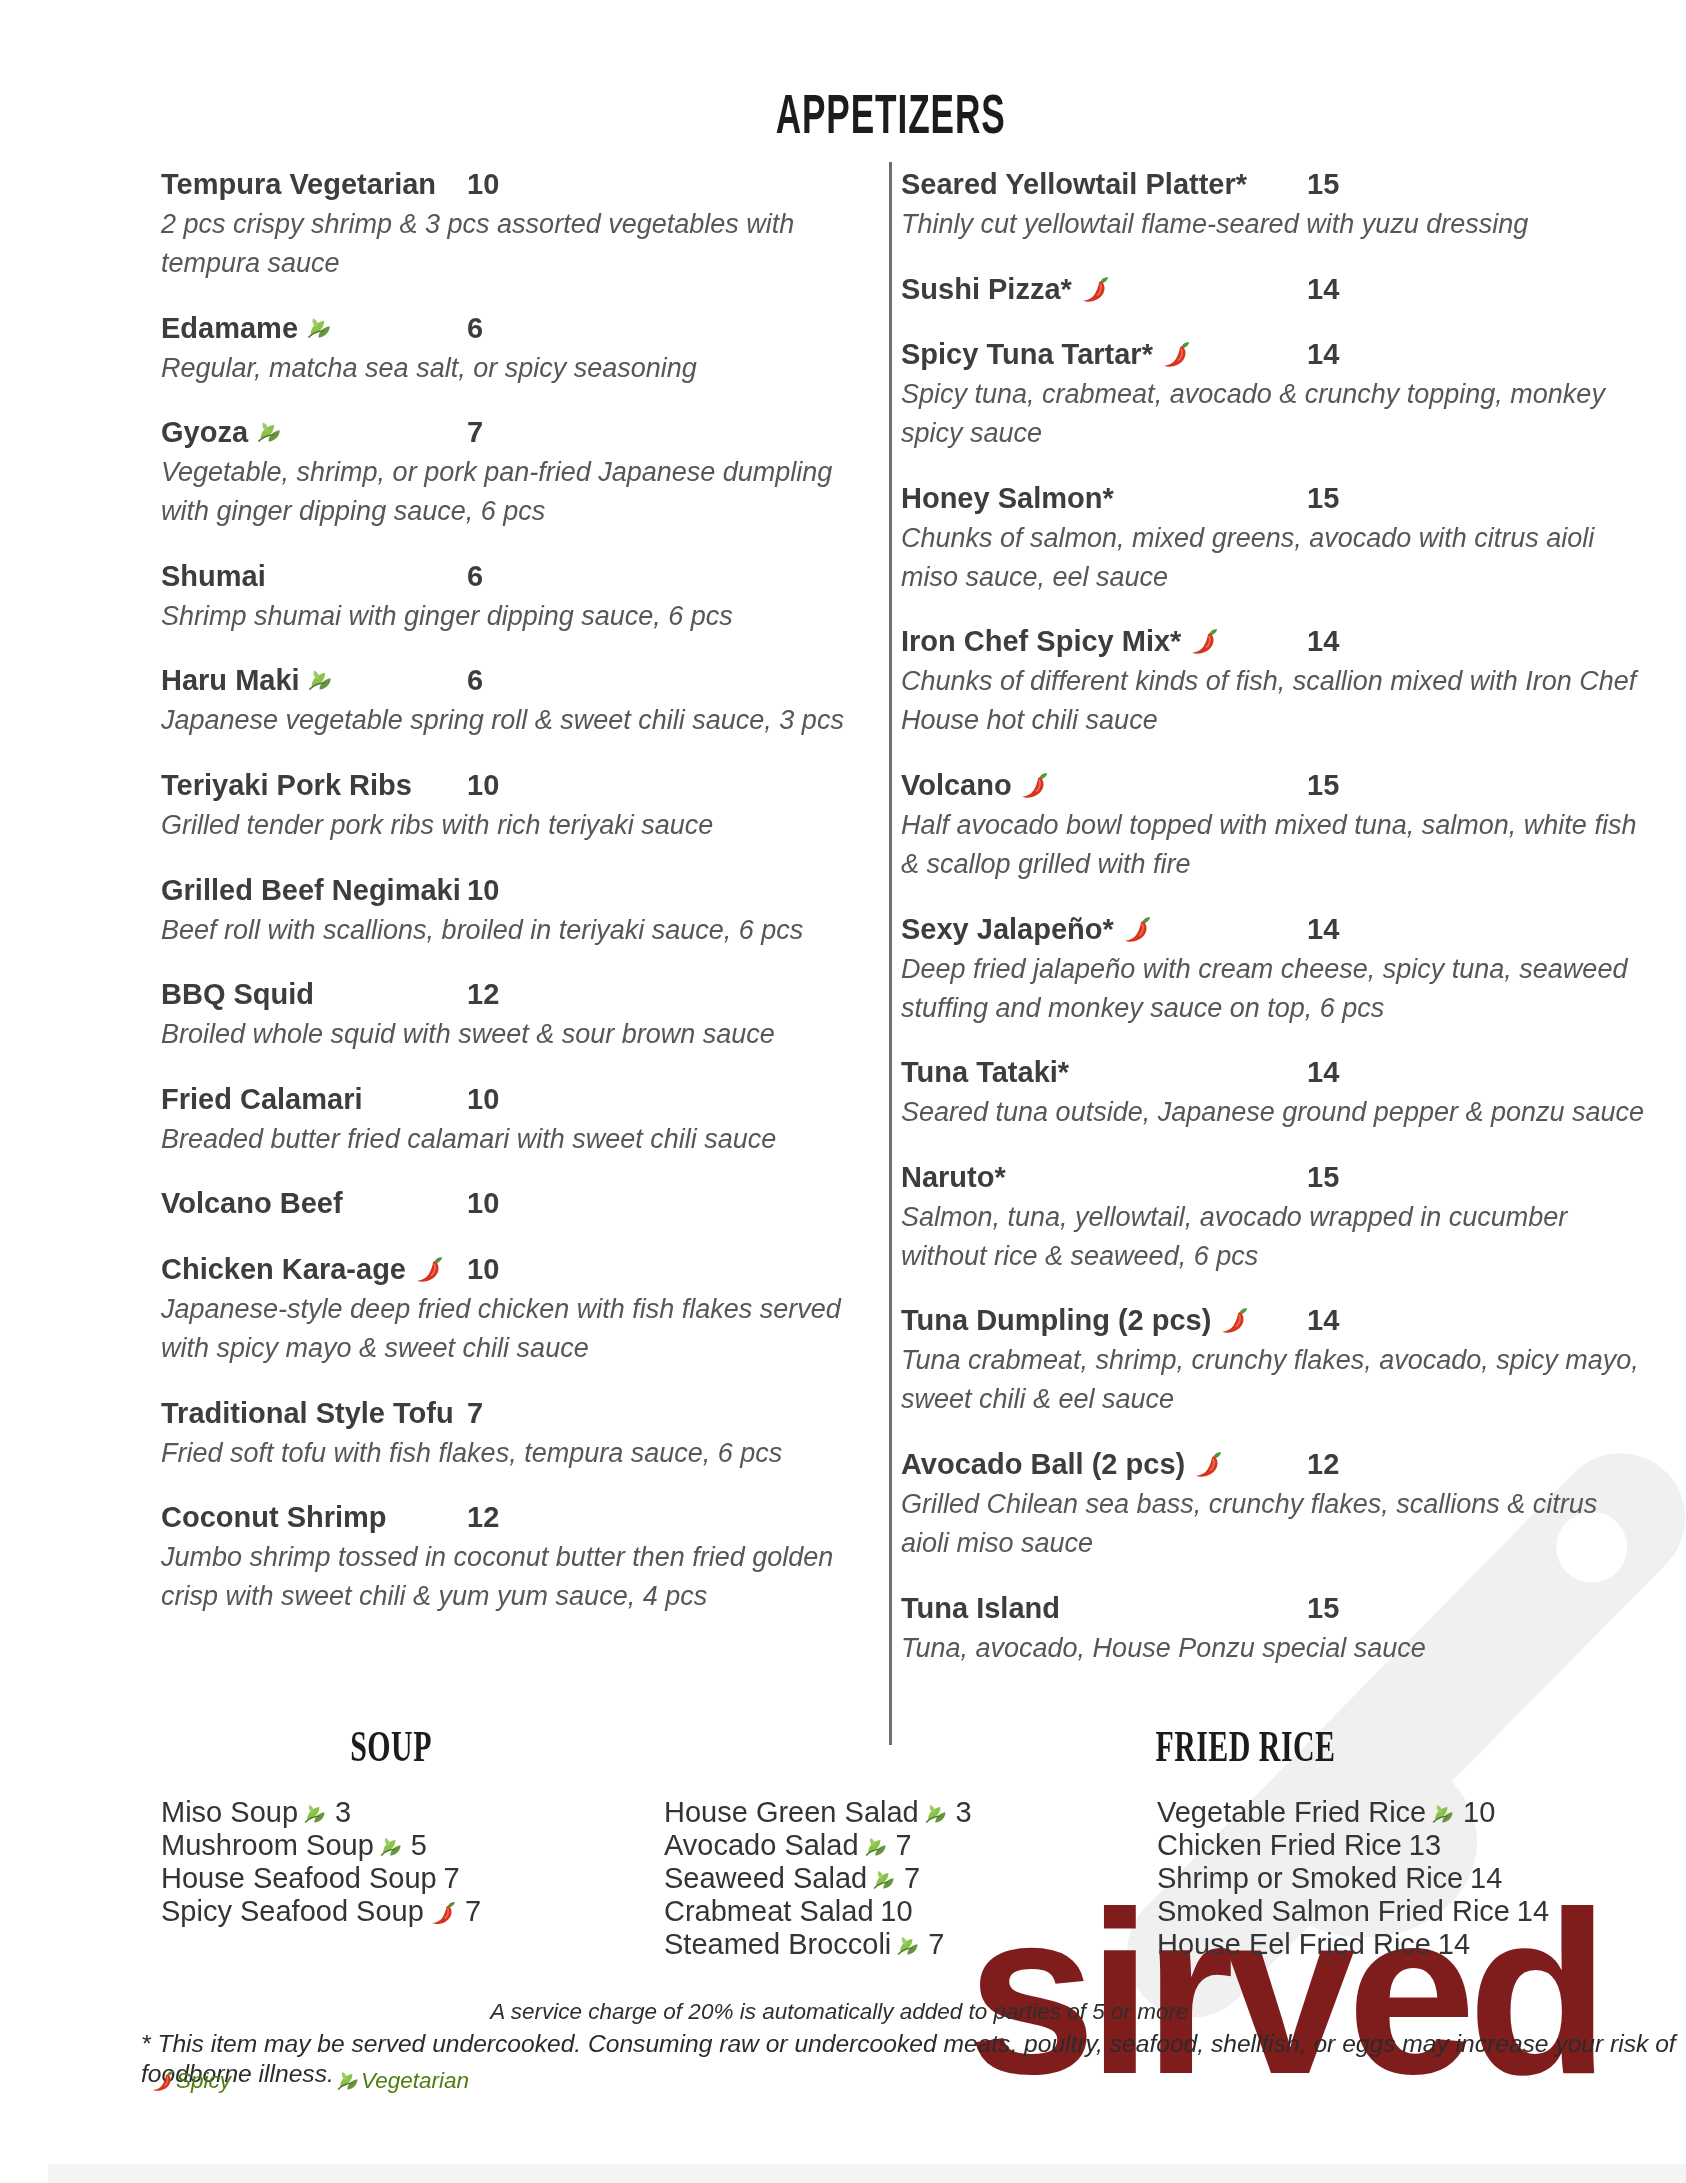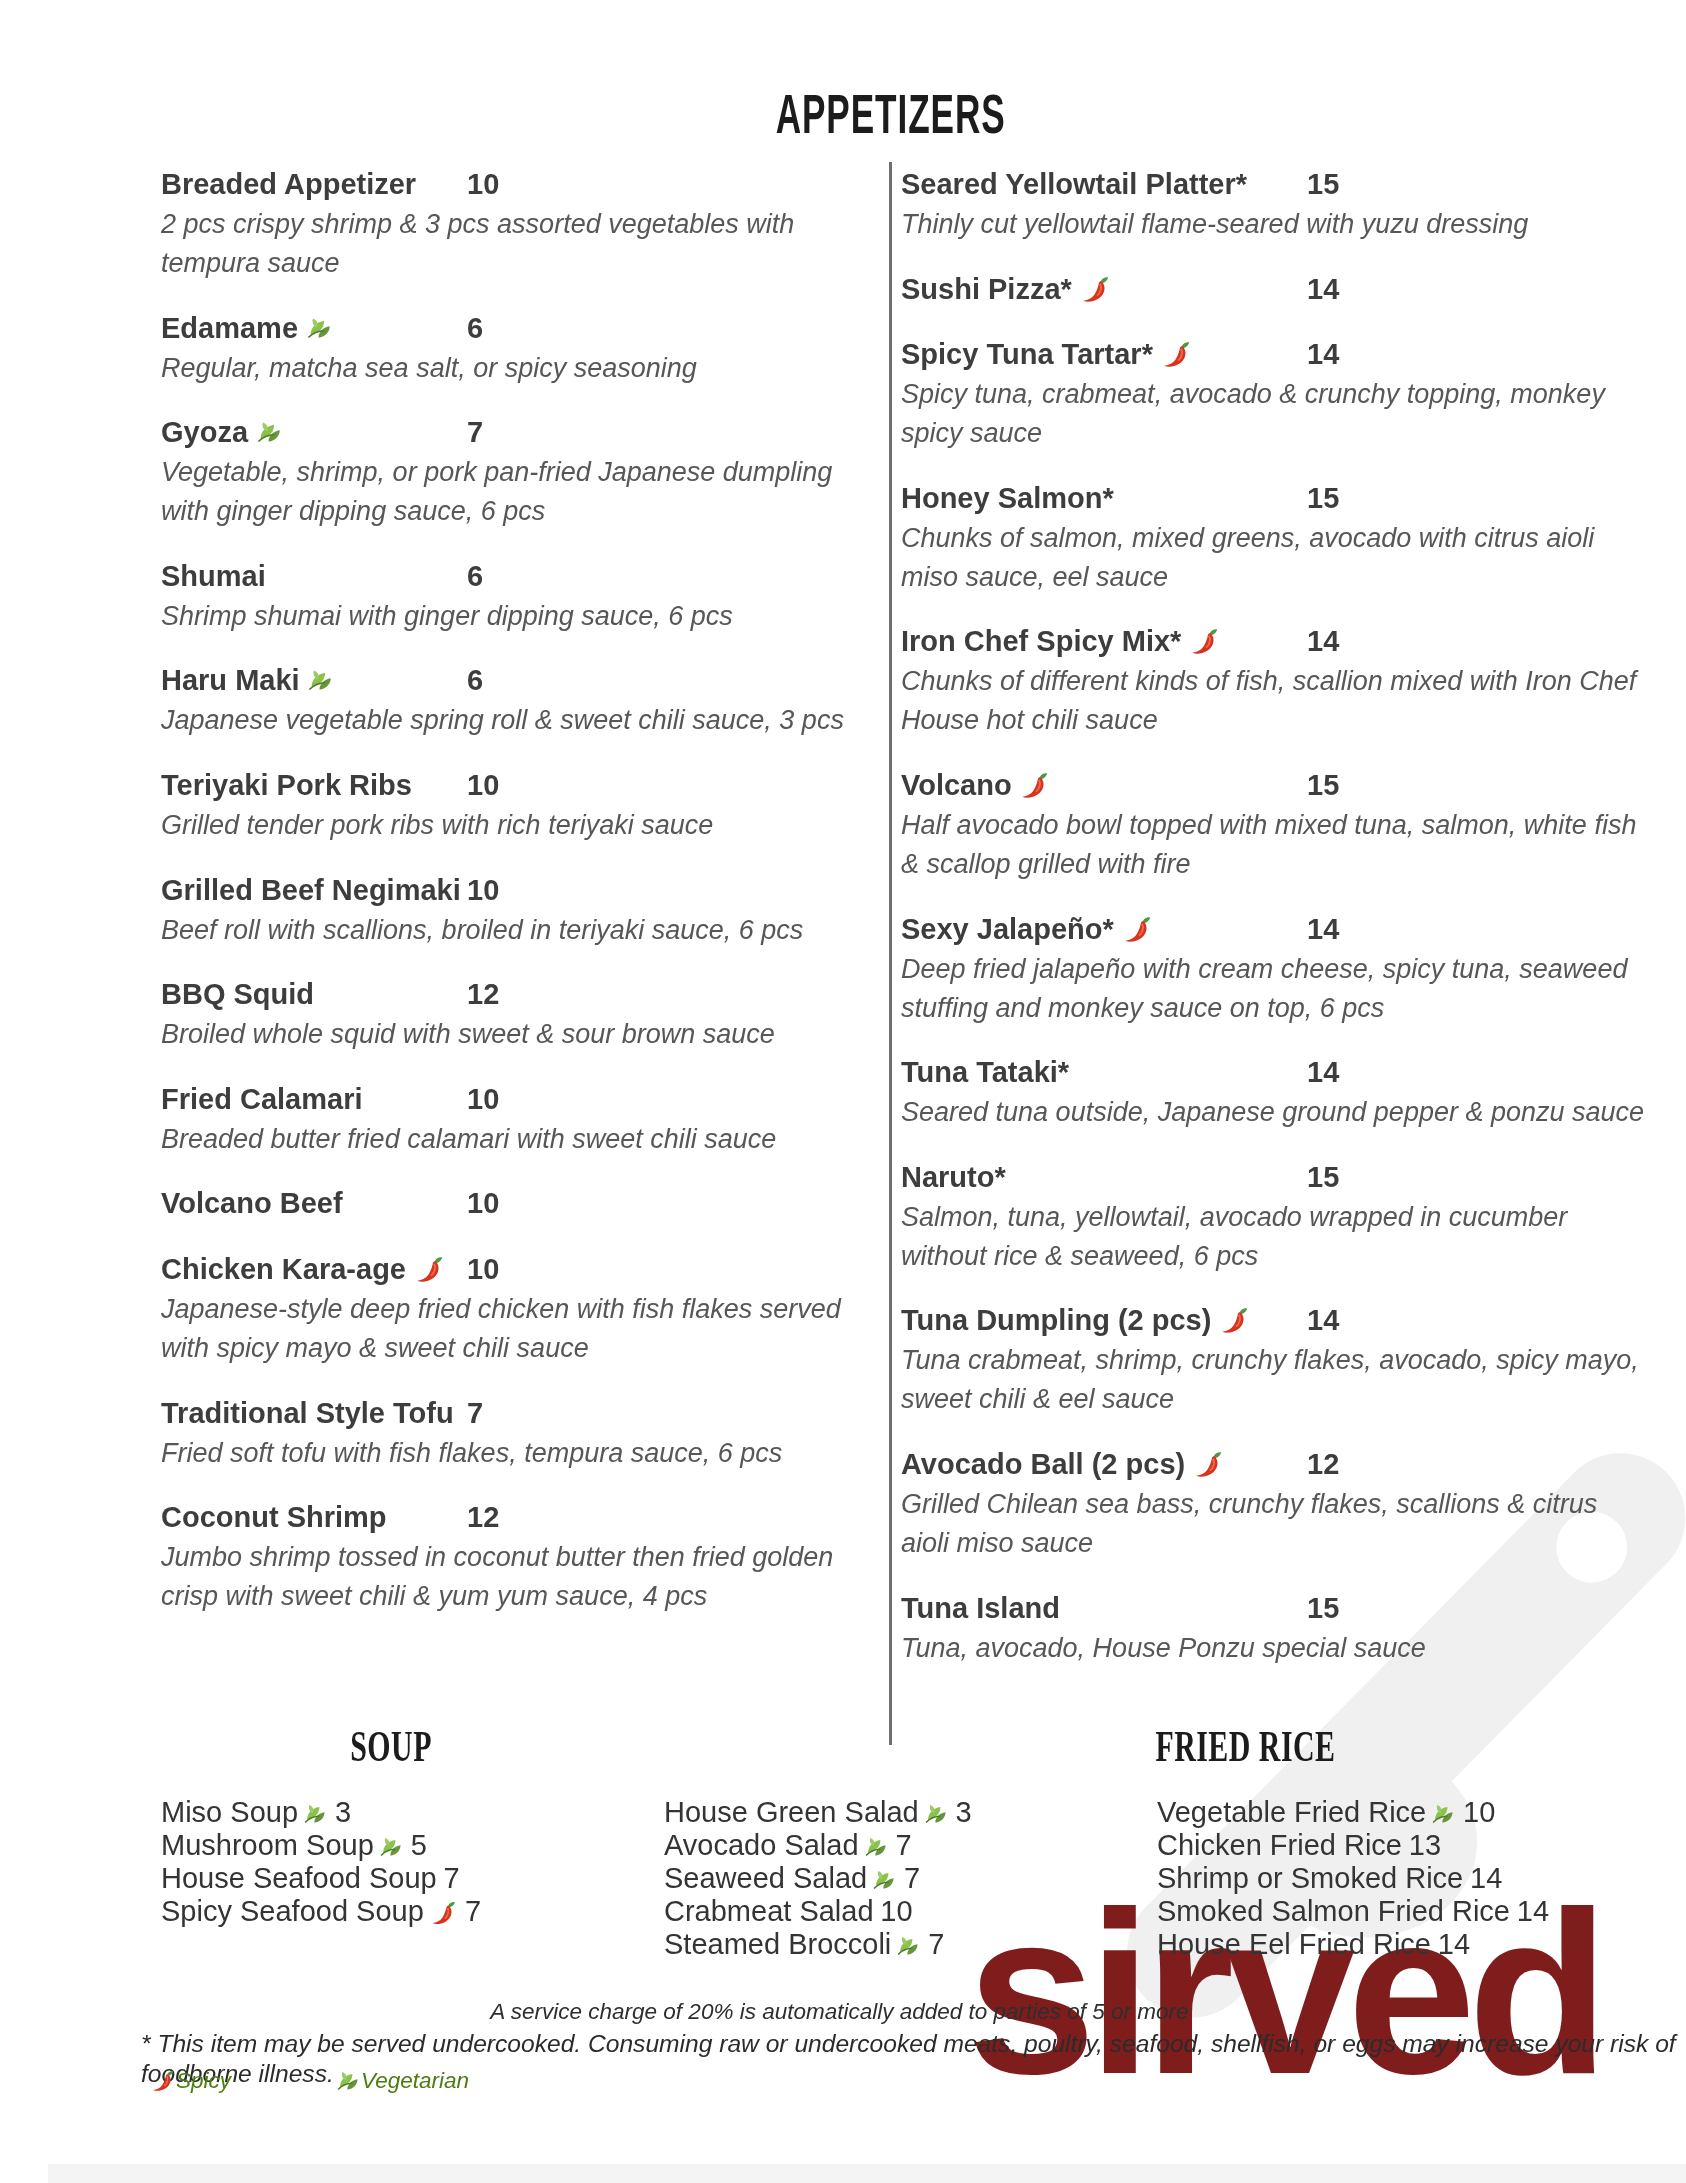--- a/index.html
+++ b/index.html
@@ -104,21 +104,21 @@
 
   <div class="page-title">
     <span class="stretch">APPETIZERS</span>
   </div>
 
   <div class="divider"></div>
 
   <div class="col col-left" id="col-left">
   <div class="app-item">
     <div class="item-head">
-      <span class="item-name">Breaded Appetizer</span><span class="item-price">10</span>
+      <span class="item-name">Tempura Vegetarian</span><span class="item-price">10</span>
     </div>
     <div class="item-desc">2 pcs crispy shrimp &amp; 3 pcs assorted vegetables with tempura sauce</div>
   </div>
 
   <div class="app-item">
     <div class="item-head">
       <span class="item-name">Edamame</span><svg class="icn icn-leaf" viewBox="0 0 48 48">
             <use href="#sym-leaf"></use>
           </svg><span class="item-price">6</span>
     </div>

